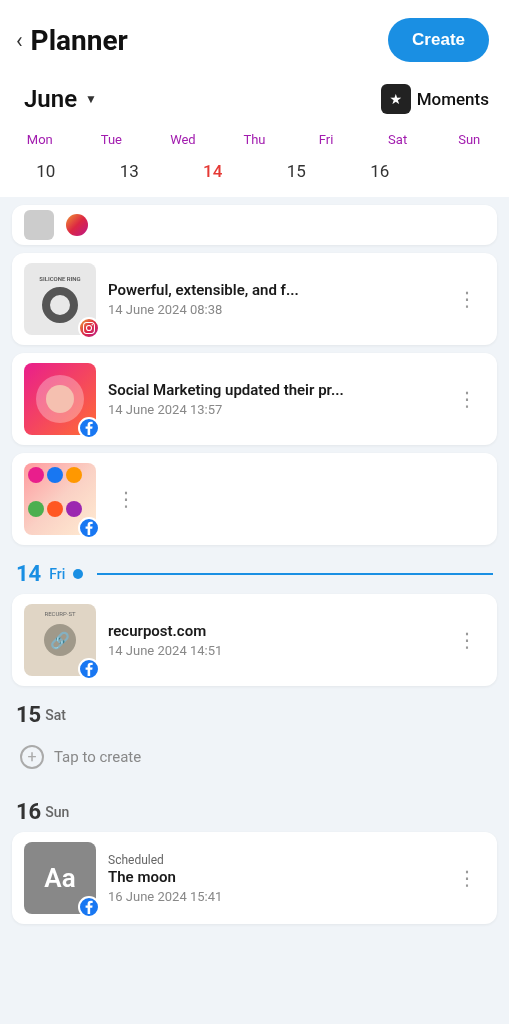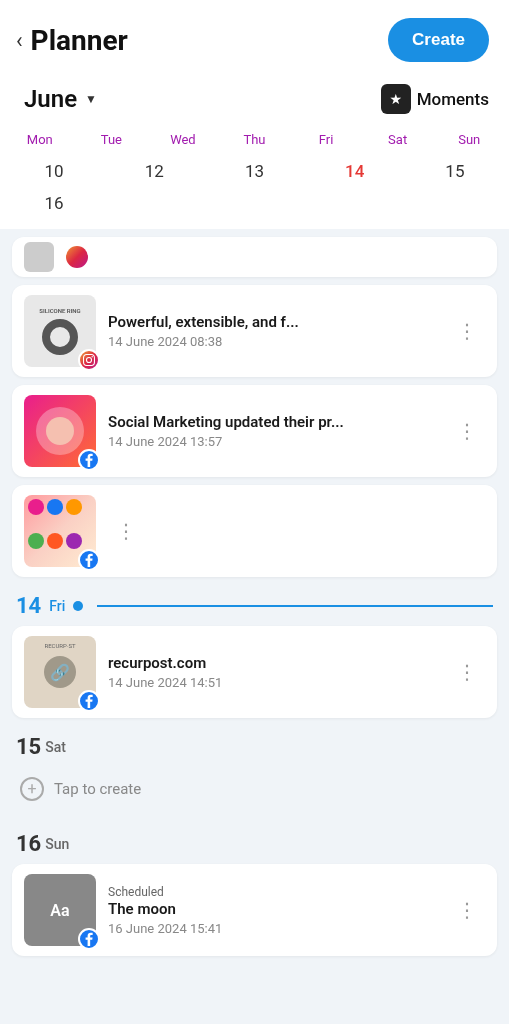--- a/index.html
+++ b/index.html
@@ -103,21 +103,21 @@
       padding: 0 4px;
     }
     .day-name {
       font-size: 13px;
       color: #a21caf;
       font-weight: 400;
       padding: 4px 0;
     }
     .day-numbers {
       display: grid;
-      grid-template-columns: repeat(5, 1fr);
+      grid-template-columns: repeat(6, 1fr);
       text-align: center;
       padding: 4px 4px 0 4px;
     }
     .day-num {
       font-size: 17px;
       color: #333;
       padding: 6px 0;
       font-weight: 400;
     }
     .day-num.friday {
@@ -272,21 +272,21 @@
     
     .thumb-aa {
       width: 72px;
       height: 72px;
       background: #888;
       border-radius: 8px;
       display: flex;
       align-items: center;
       justify-content: center;
       color: #fff;
-      font-size: 16px;
+      font-size: 26px;
       font-weight: 600;
     }
 
     
     .platform-icon {
       position: absolute;
       bottom: -4px;
       right: -4px;
       width: 22px;
       height: 22px;
@@ -454,21 +454,20 @@
     <span class="day-name">Mon</span>
     <span class="day-name">Tue</span>
     <span class="day-name">Wed</span>
     <span class="day-name">Thu</span>
     <span class="day-name">Fri</span>
     <span class="day-name">Sat</span>
     <span class="day-name">Sun</span>
   </div>
   <div class="day-numbers">
     <span class="day-num">10</span>
-    <span class="day-num">12</span>
     <span class="day-num">13</span>
     <span class="day-num friday">14</span>
     <span class="day-num"><span class="today">15</span></span>
     <span class="day-num">16</span>
   </div>
 </div>
 
 <div class="content">
 
   <div class="partial-card">

